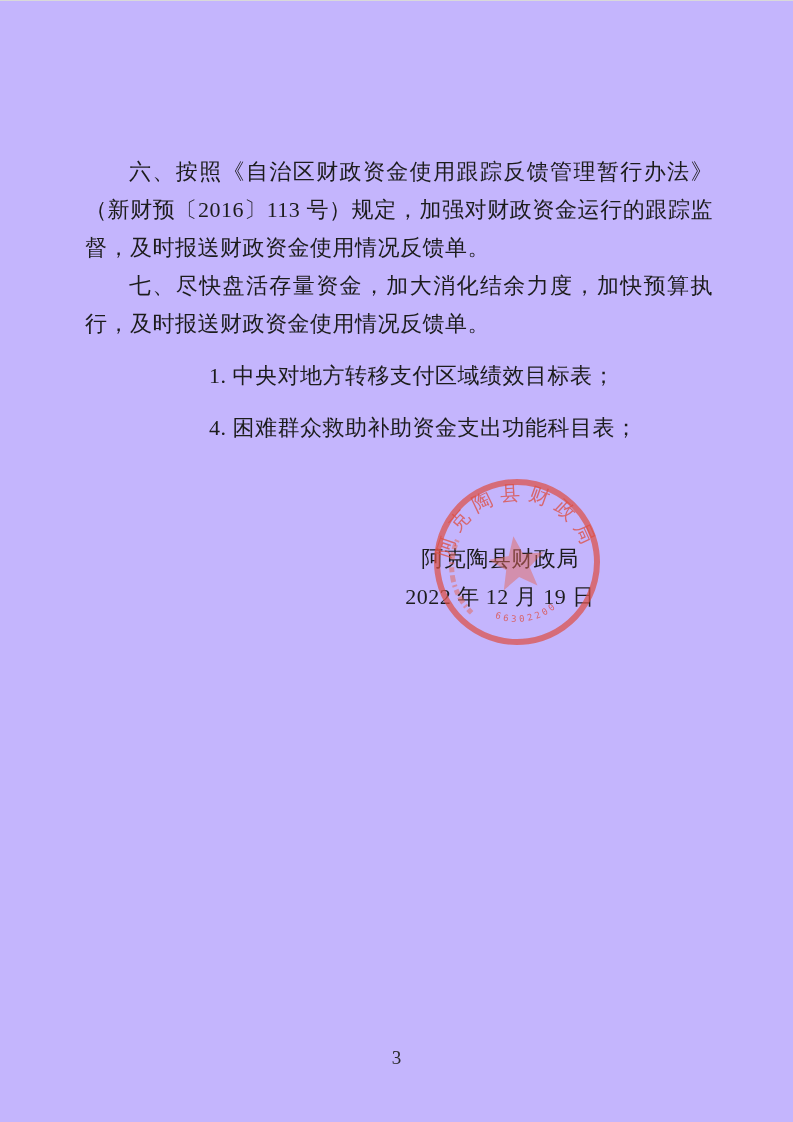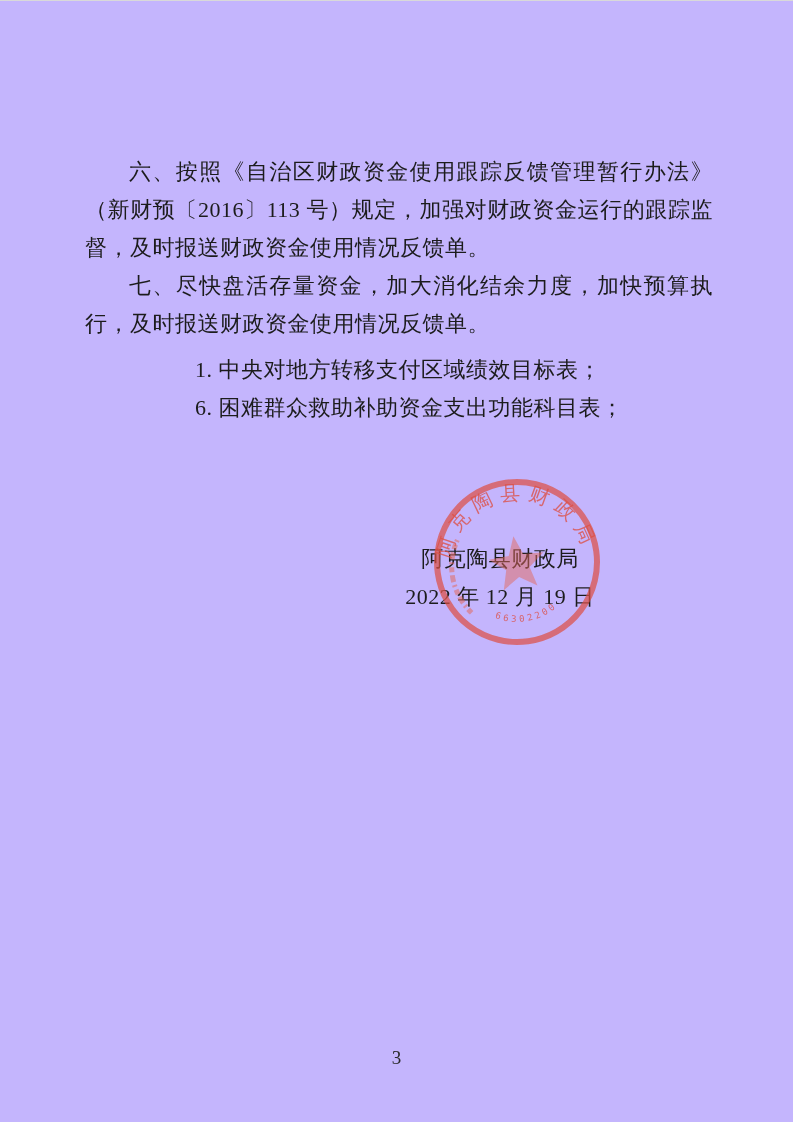--- a/index.html
+++ b/index.html
@@ -37,21 +37,21 @@
     margin: 0;
     text-indent: 2em;
   }
   .attachments {
     margin-top: 8px;
   }
   .attachments .att-label {
     text-indent: 2em;
   }
   .attachments .att-item {
-    margin: 0;
+    margin: 14px;
     padding-left: 5em;
     text-indent: 0;
   }
   .signature {
     position: absolute;
     left: 378px;
     top: 540px;
     width: 244px;
     font-size: 22px;
     line-height: 38px;
@@ -84,21 +84,21 @@
 <div class="page">
 
   <div class="scan-edge"></div>
 
   <div class="content">
     <p>六、按照《自治区财政资金使用跟踪反馈管理暂行办法》（新财预〔2016〕113 号）规定，加强对财政资金运行的跟踪监督，及时报送财政资金使用情况反馈单。</p>
     <p>七、尽快盘活存量资金，加大消化结余力度，加快预算执行，及时报送财政资金使用情况反馈单。</p>
 
     <div class="attachments">
       <p class="att-item">1. 中央对地方转移支付区域绩效目标表；</p>
-      <p class="att-item">6. 困难群众救助补助资金支出功能科目表；</p>
+      <p class="att-item">4. 困难群众救助补助资金支出功能科目表；</p>
     </div>
   </div>
 
   <div class="signature">
     <div>阿克陶县财政局</div>
     <div>2022 年 12 月 19 日</div>
   </div>
 
   <svg class="seal" viewBox="0 0 172 172" xmlns="http://www.w3.org/2000/svg">
 

